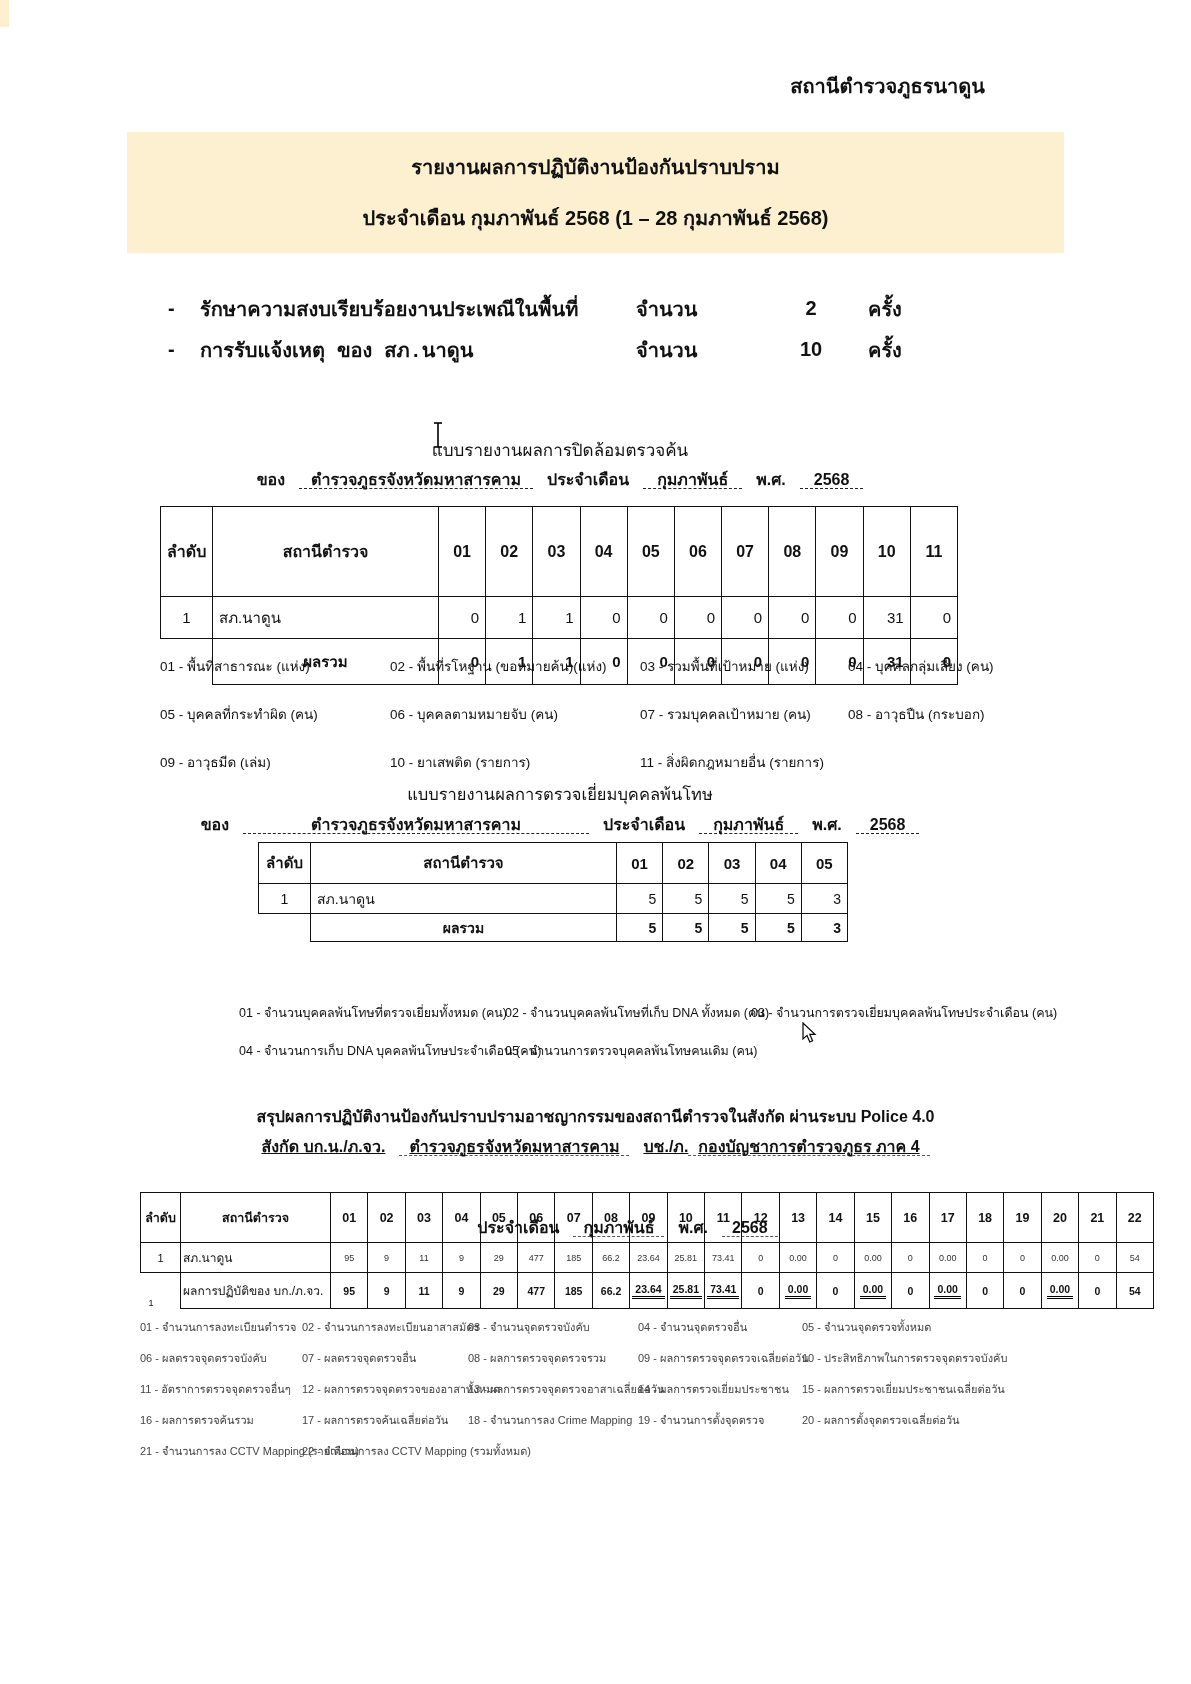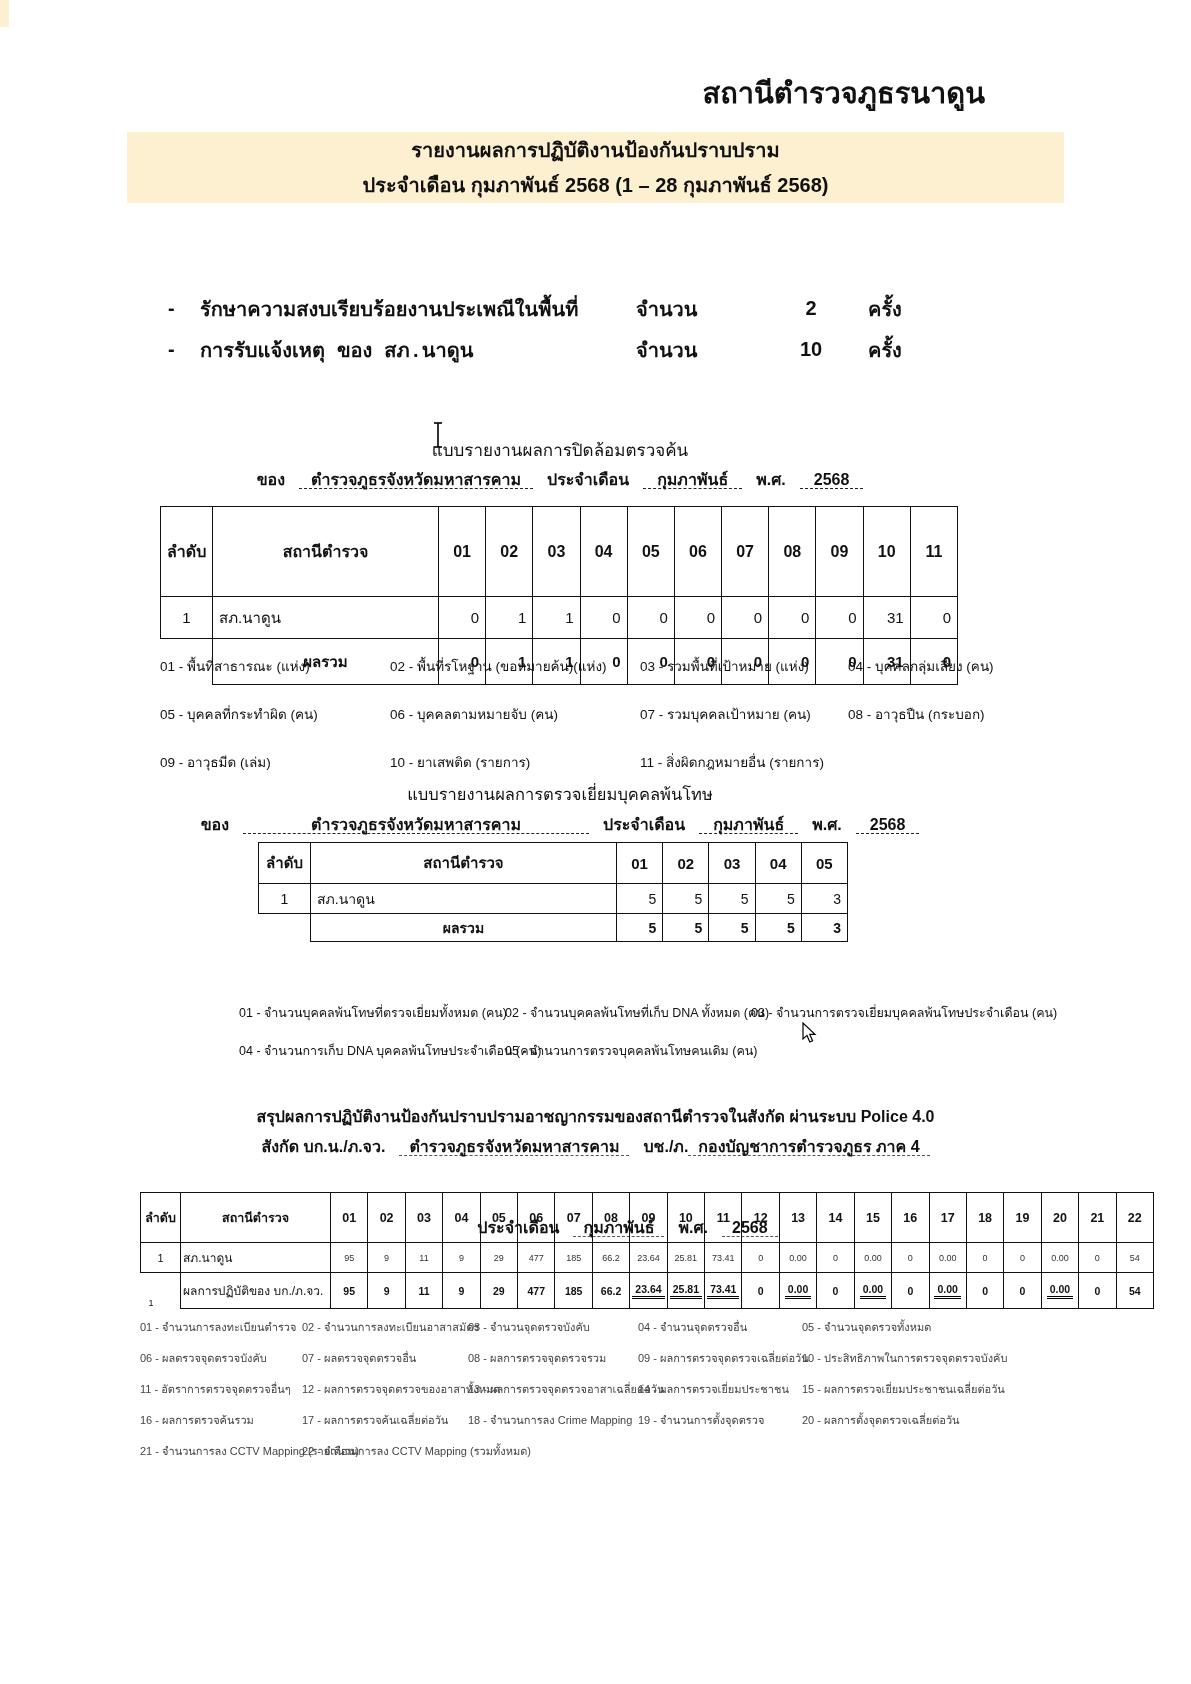--- a/index.html
+++ b/index.html
@@ -1,20 +1,20 @@
 <!DOCTYPE html>
 <html><head>
 <meta charset="utf-8">
 <style>
   html,body{margin:0;padding:0;background:#e8e8e8;}
   .page{position:relative;width:1191px;height:1684px;background:#ffffff;
         font-family:"Liberation Sans",sans-serif;color:#111;overflow:hidden;margin:0 auto;}
   .corner-mark{position:absolute;left:0;top:0;width:9px;height:27px;}
-  .station-title{position:absolute;top:70px;right:206px;font-size:29px;font-weight:bold;white-space:nowrap;}
-  .banner{position:absolute;left:127px;top:132px;width:937px;height:71px;
+  .station-title{position:absolute;top:70px;right:206px;font-size:20px;font-weight:bold;white-space:nowrap;}
+  .banner{position:absolute;left:127px;top:132px;width:937px;height:121px;
           display:flex;flex-direction:column;justify-content:space-evenly;align-items:center;
           font-weight:bold;font-size:20px;}
   .banner div{white-space:nowrap;}
   .bullets{position:absolute;left:168px;top:288px;width:780px;font-weight:bold;font-size:20px;}
   .bullet{display:flex;height:41px;align-items:center;}
   .b-dash{width:32px;}
   .b-text{width:436px;white-space:nowrap;font-family:Liberation Mono, monospace;}
   .b-label{width:140px;}
   .b-val{width:70px;text-align:center;}
   .b-unit{margin-left:22px;}
@@ -65,21 +65,21 @@
   .legend1{position:absolute;left:160px;top:655px;width:880px;display:grid;
            grid-template-columns:230px 250px 208px auto;row-gap:26px;font-size:13.5px;white-space:nowrap;}
   .legend2{position:absolute;left:195px;top:1003px;width:860px;display:grid;
            grid-template-columns:266px 246px auto;row-gap:18px;font-size:12.5px;white-space:nowrap;margin-left:44px;}
   .legend3{position:absolute;left:140px;top:1318px;width:1014px;display:grid;
            grid-template-columns:162px 166px 170px 164px auto;row-gap:13px;
            font-size:11px;color:#444;white-space:nowrap;}
   .s3{position:absolute;left:0;width:1191px;text-align:center;font-weight:bold;
       font-size:16px;white-space:nowrap;}
   .s3-1{top:1104px;}
-  .s3-2{top:1134px;}
+  .s3-2{top:1134px;text-decoration:underline;}
   .s3-3{top:1215px;padding-left:32px;}
   .ul3{border-bottom:1px dashed #555;padding:0 10px;}
   .cursor-arrow{position:absolute;left:802px;top:1022px;}
 </style>
 </head>
 <body>
 
 <div class="page">
 
   <div class="corner-mark" style="background: rgb(253, 240, 208);"></div>

